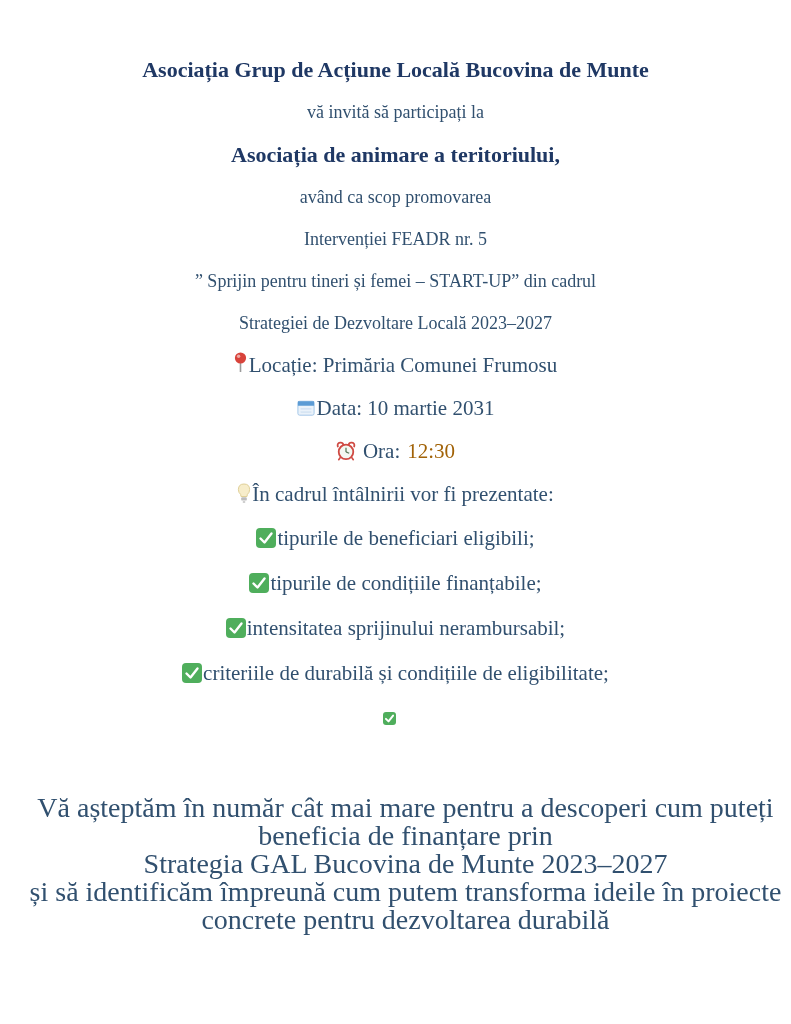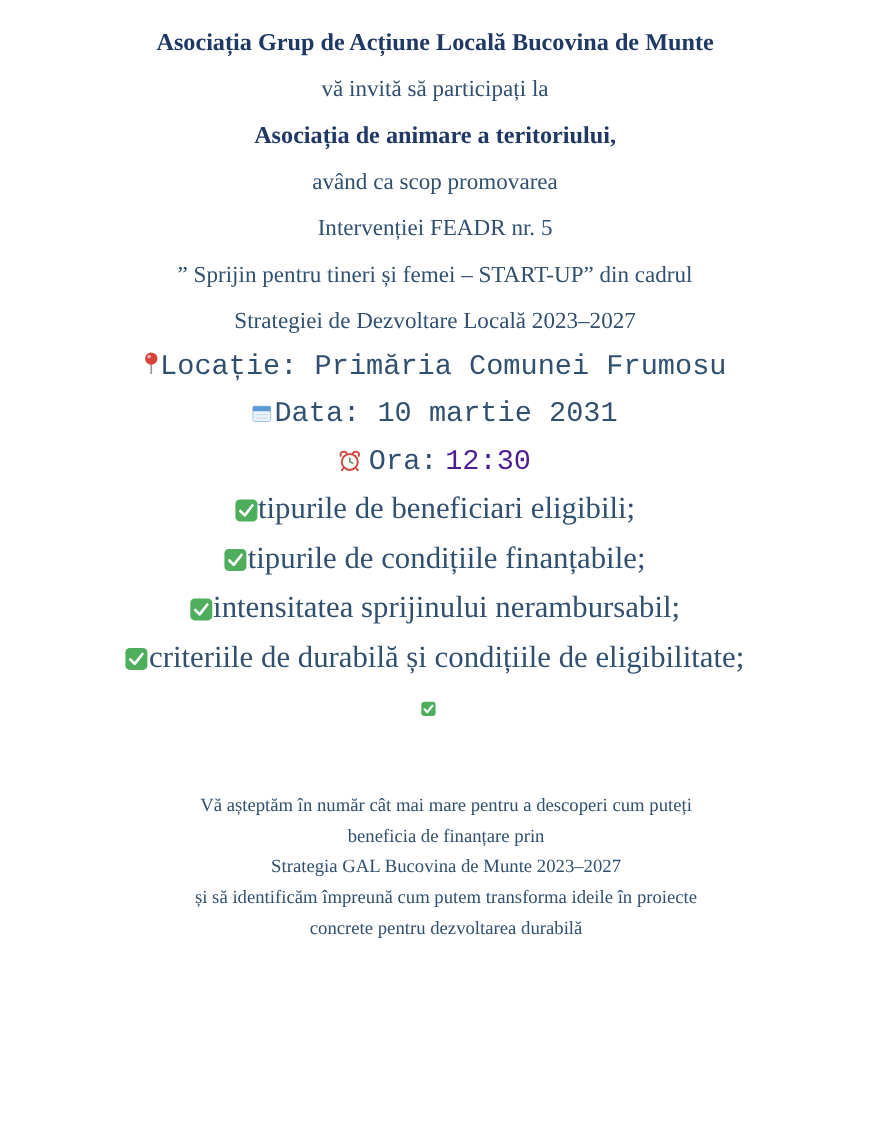--- a/index.html
+++ b/index.html
@@ -11,61 +11,60 @@
     position: relative;
     width: 791px;
     height: 1024px;
     margin: 0 auto;
     background: #ffffff;
     font-family: "Liberation Serif", "DejaVu Serif", serif;
     color: #31506f;
     text-align: center;
     overflow: hidden;
     box-sizing: border-box;
-    padding-top: 24px;
+    padding-top: 56px;
   }
   .line {
-    font-size: 21px;
+    font-size: 18px;
     line-height: 26px;
     margin: 0 0 16px 0;
     color: #31506f;
   }
   .heading {
     font-size: 22px;
     line-height: 27px;
     font-weight: bold;
     color: #1f3864;
     margin: 0 0 16px 0;
   }
   .details-section { margin-top: 16px; }
   .detail-line {
-    font-size: 26px;
+    font-size: 21px;
     line-height: 27px;
     margin: 0 0 16px 0;
-    font-family: Liberation Mono, monospace;
   }
   .agenda-section { margin-top: 4px; }
   .agenda-heading {
     font-size: 21px;
     line-height: 27px;
     margin: 0 0 17px 0;
   }
   .agenda-item {
-    font-size: 28px;
+    font-size: 21px;
     line-height: 27px;
     margin: 0 0 18px 0;
   }
   .closing-section {
     margin-top: 62px;
-    font-size: 17px;
+    font-size: 28px;
     line-height: 28px;
     margin-left: 20px;
   }
   .closing-line { margin: 0; }
-  .accent { color: #4c1d95; }
+  .accent { color: #a16207; }
   .time-label { margin-right: 7px; }
 
   
   .icon {
     display: inline-block;
     vertical-align: -3px;
     line-height: 0;
   }
   .icon svg { display: block; }
   .icon-pin { vertical-align: -2px; margin-right: 2px; }
@@ -133,20 +132,29 @@
           <line x1="11" y1="12" x2="11" y2="7.5" stroke="#5a7a5a" stroke-width="1.4"></line>
           <line x1="11" y1="12" x2="14.5" y2="13.5" stroke="#5a7a5a" stroke-width="1.4"></line>
           <line x1="4.5" y1="18.5" x2="3" y2="20.5" stroke="#cf4a43" stroke-width="1.8" stroke-linecap="round"></line>
           <line x1="17.5" y1="18.5" x2="19" y2="20.5" stroke="#cf4a43" stroke-width="1.8" stroke-linecap="round"></line>
         </svg>
       </span><span class="time-label">Ora:</span><span class="accent">12:30</span>
     </p>
   </div>
 
   <div class="agenda-section">
+    <p class="agenda-heading">
+      <span class="icon icon-bulb">
+        <svg width="14" height="21" viewBox="0 0 14 21">
+          <path d="M7 1 Q12.6 1 12.6 6.6 Q12.6 9.6 10.4 11.4 L10 13.5 L4 13.5 L3.6 11.4 Q1.4 9.6 1.4 6.6 Q1.4 1 7 1 Z" fill="#f7edca" stroke="#e0d098" stroke-width="1"></path>
+          <rect x="4.2" y="14.2" width="5.6" height="3.4" rx="1.2" fill="#bdbdbd"></rect>
+          <rect x="5.6" y="18.2" width="2.8" height="1.6" rx="0.8" fill="#bdbdbd"></rect>
+        </svg>
+      </span><span>În cadrul întâlnirii vor fi prezentate:</span>
+    </p>
 
     <p class="agenda-item">
       <span class="check">
         <svg viewBox="0 0 20 20">
             <polyline points="4.5,10.5 8.5,14.5 15.5,5.5" fill="none" stroke="#ffffff" stroke-width="2.4" stroke-linecap="round" stroke-linejoin="round"></polyline>
           </svg>
       </span><span>tipurile de beneficiari eligibili;</span>
     </p>
 
     <p class="agenda-item">

